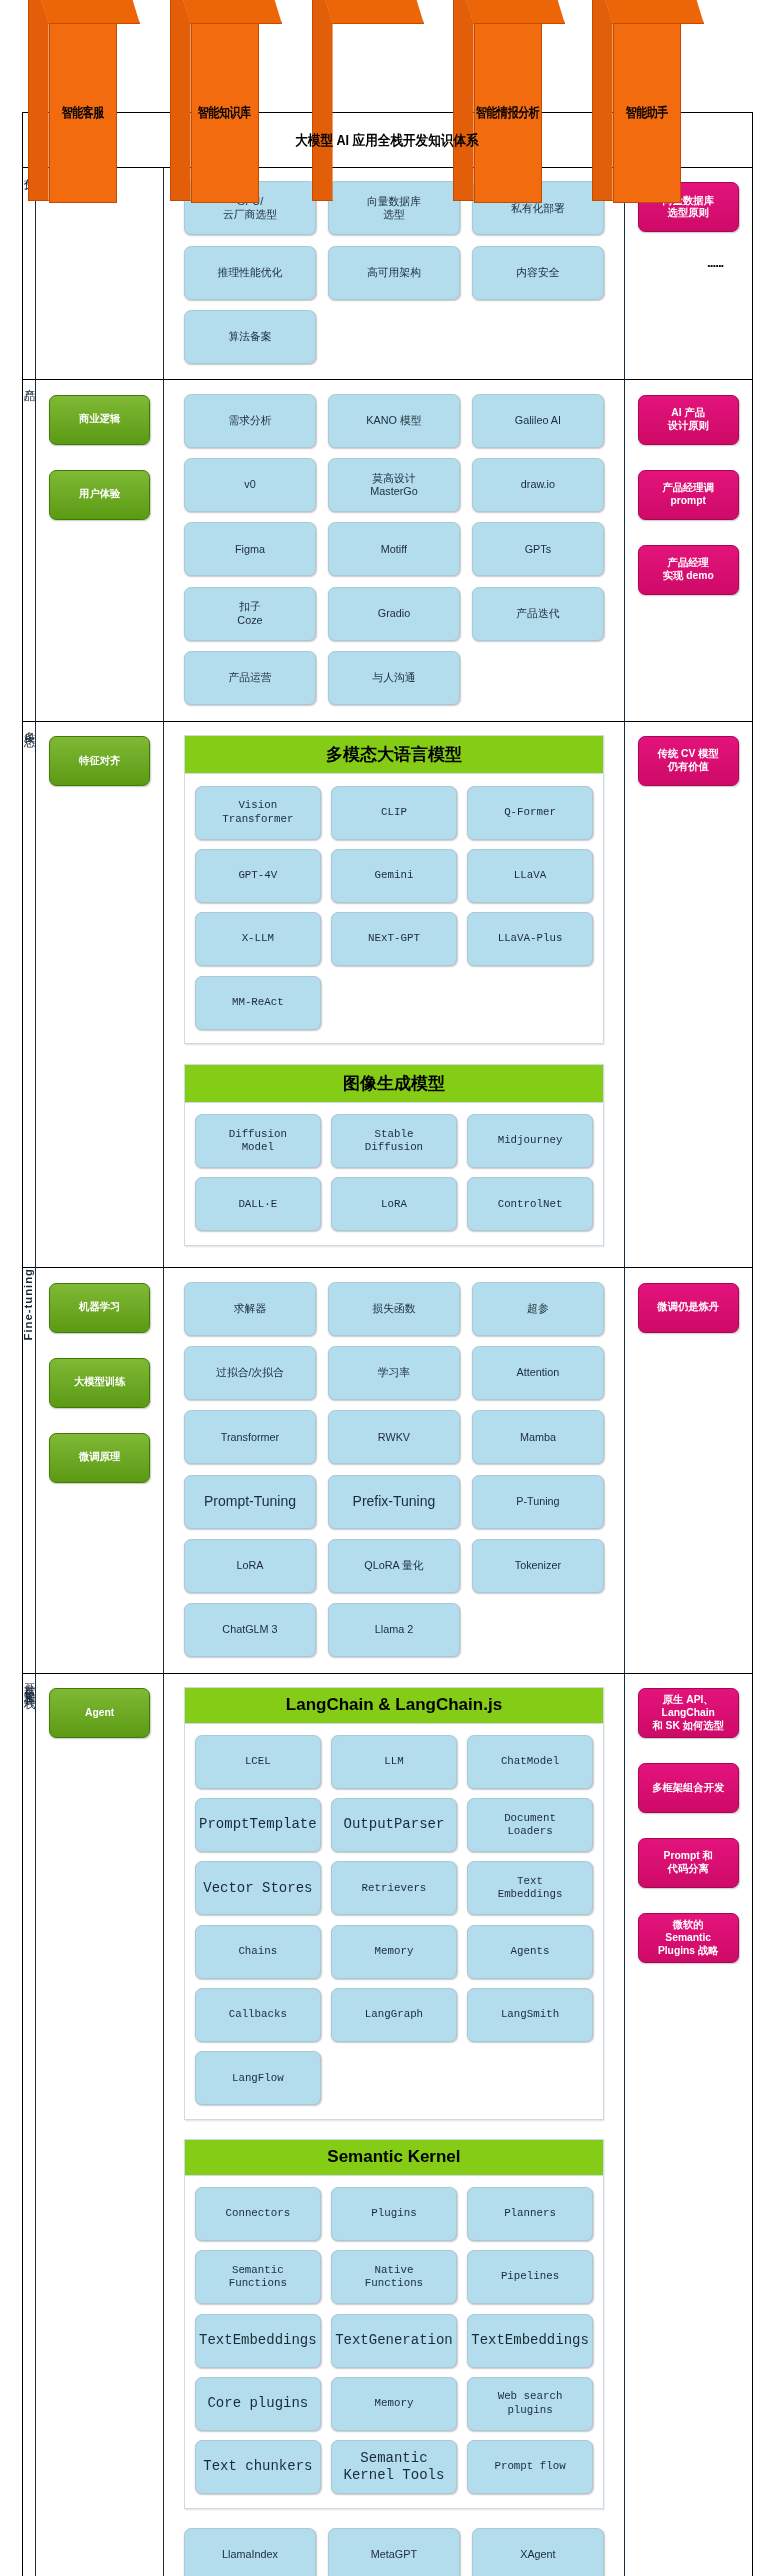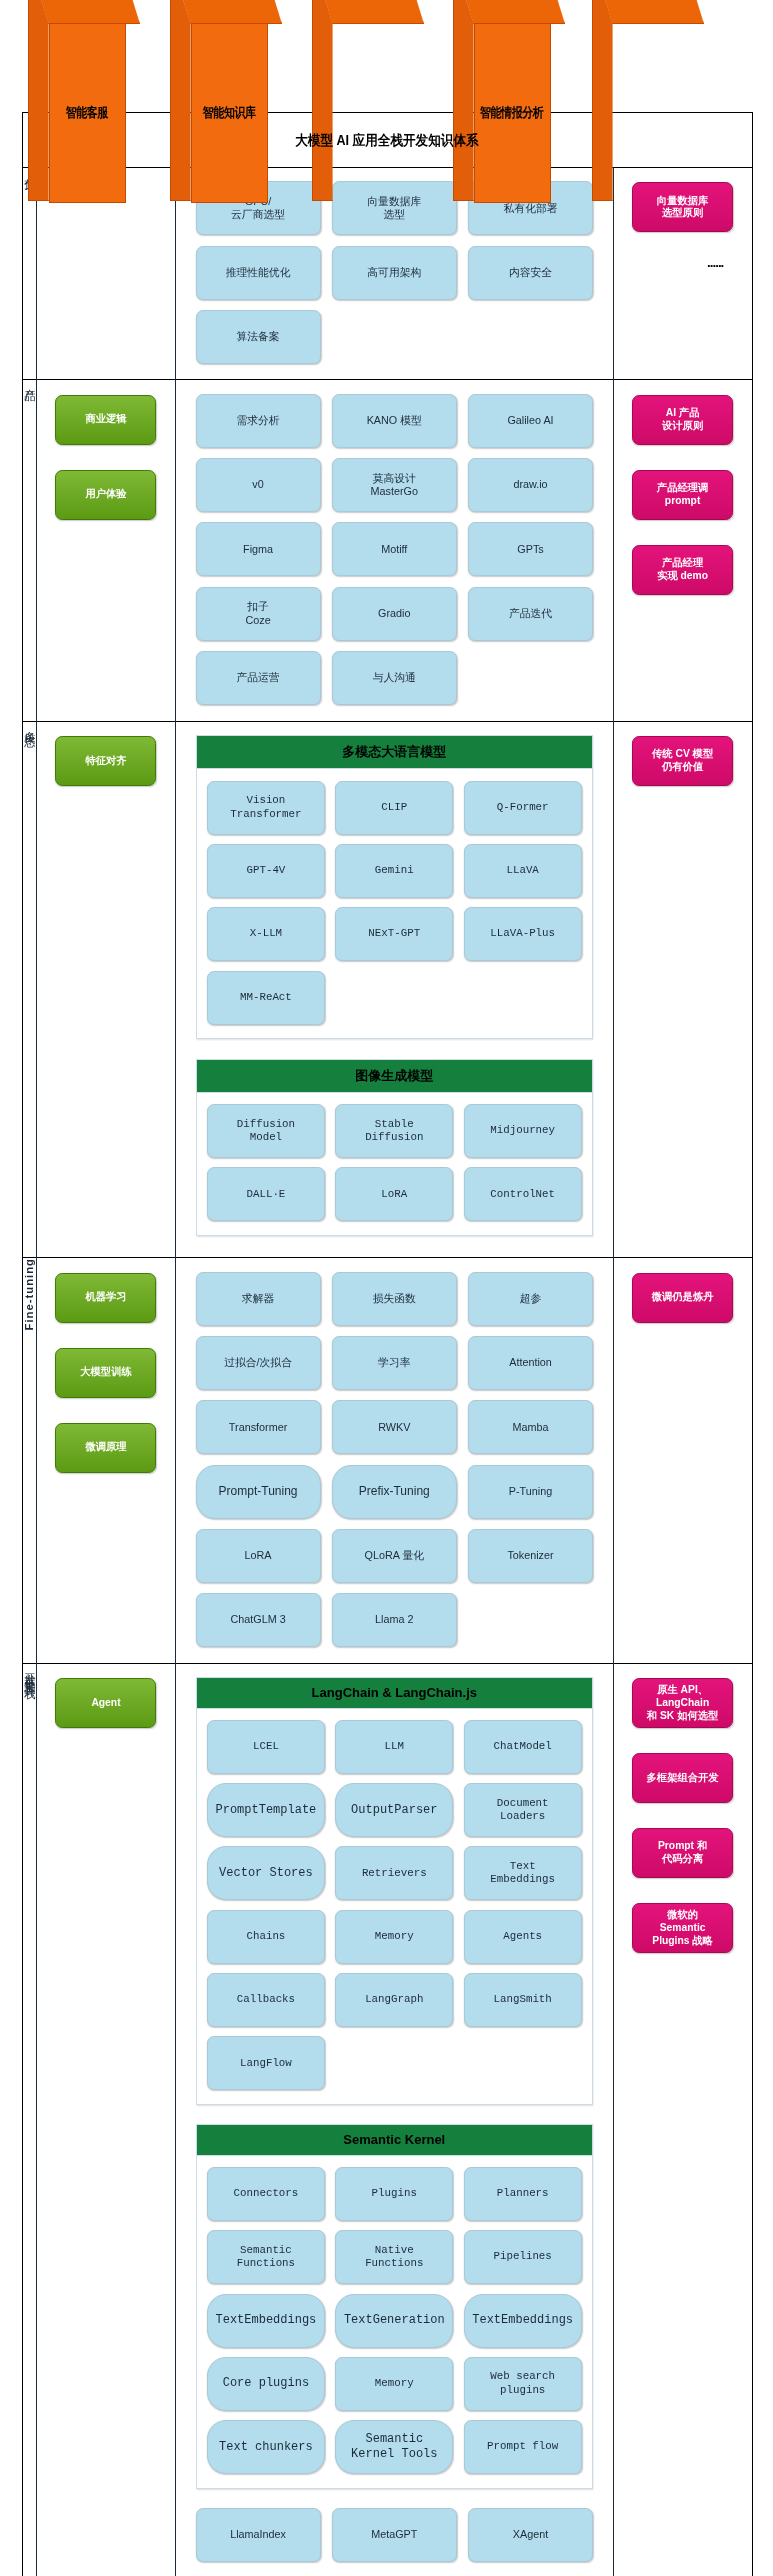--- a/index.html
+++ b/index.html
@@ -18,21 +18,21 @@
   }
   .cube {
     position:absolute;
     top:59px;
     width:112px;
     height:183px;
   }
   .cube .face-front {
     position:absolute;
     left:20.6px; top:64px;
-    width:77px; height:180px;
+    width:68px; height:180px;
     background:#F26B0F;
     border:0.5px solid #C44A00;
     display:flex; align-items:center; justify-content:center;
   }
   .cube .face-side {
     position:absolute;
     left:0; top:0;
     width:20.6px; height:242px;
     background:#E25E08;
     border:0.5px solid #C44A00;
@@ -170,30 +170,30 @@
 
   
   .group-box {
     border:0.5px solid #cddbe6;
     background:#fff;
     margin-bottom:19.6px;
     box-shadow:0.5px 1px 1.5px rgba(0,0,0,0.15);
   }
   .group-box:last-child { margin-bottom:6px; }
   .group-title {
-    background:#15803d;
+    background:#84cc16;
     text-align:center;
     padding:7.2px 0 7.2px 0;
-    font-size:13px; font-weight:bold; color:#000;
+    font-size:17px; font-weight:bold; color:#000;
     border-bottom:0.5px solid #cddbe6;
   }
   .group-body { padding:11.3px 10.3px 13.4px 10.3px; }
   .group-body .grid3 { gap:9.3px 10.3px;font-family:Liberation Mono, monospace; }
 
-  .tight { font-size:12px;border-radius:19px; }
+  .tight { font-size:14px; }
 </style>
 </head>
 <body>
 
 <div id="cubes-strip">
     <div class="cube" style="left: 28px; top: -41px;">
       <div class="face-side"></div>
       <div class="face-top"></div>
       <div class="face-front">
         <span class="cube-label">智能客服</span>
@@ -213,20 +213,23 @@
     <div class="cube" style="left: 453px; top: -41px;">
       <div class="face-side"></div>
       <div class="face-top"></div>
       <div class="face-front">
         <span class="cube-label">智能情报分析</span>
       </div>
     </div>
     <div class="cube" style="left: 592px; top: -41px;">
       <div class="face-side"></div>
       <div class="face-top"></div>
+      <div class="face-front">
+        <span class="cube-label">智能助手</span>
+      </div>
     </div>
     <div id="ellipsis-mark">......</div>
   </div>
 
 <table id="knowledge-table">
   <tbody id="table-body">
       <tr>
         <td id="table-title-cell" colspan="4"><span class="title-text">大模型 AI 应用全栈开发知识体系</span></td>
       </tr>
       <tr class="section-row first">

